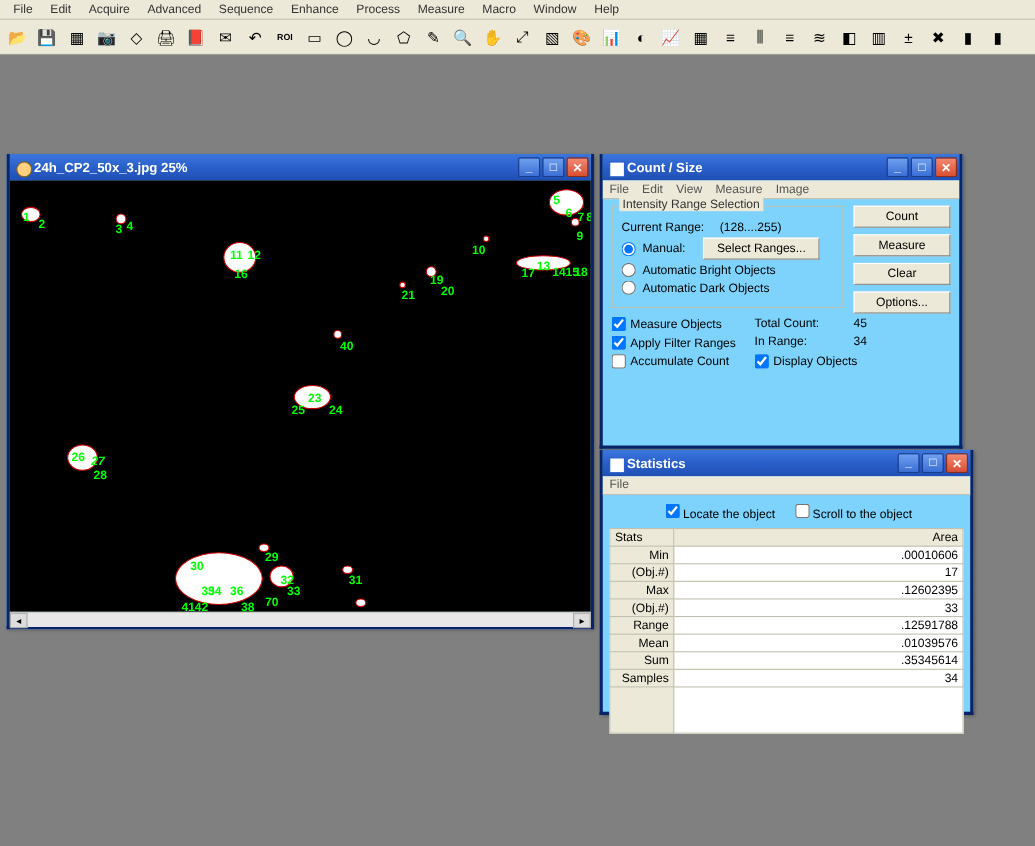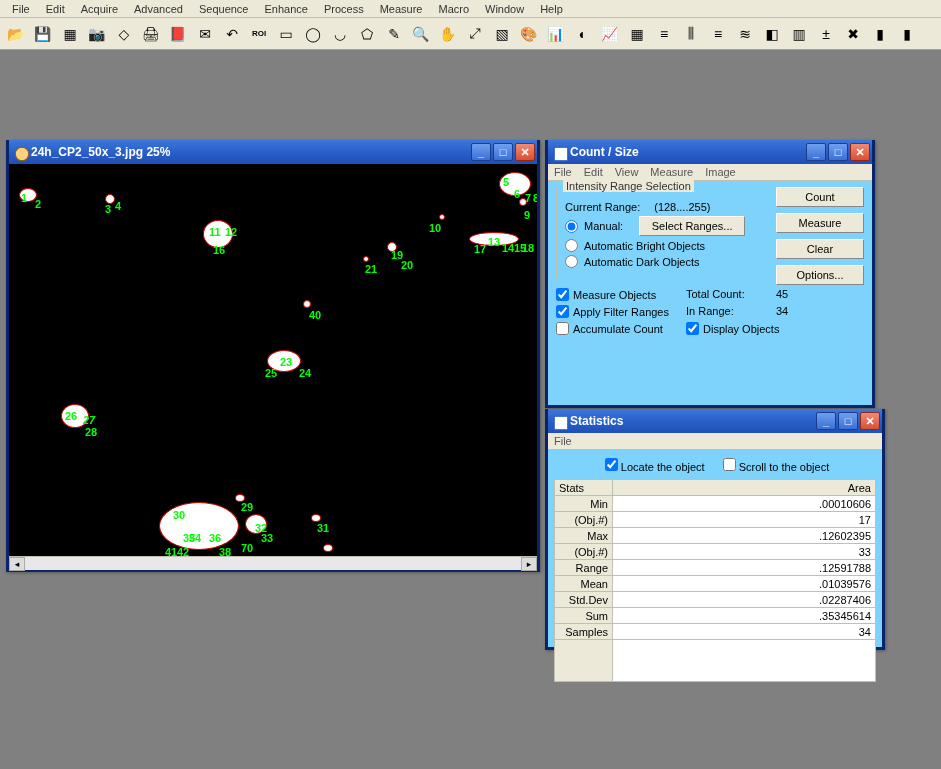--- a/index.html
+++ b/index.html
@@ -385,24 +385,20 @@
           </tr>
           <tr>
             <td class="name">Range</td>
             <td class="val">.12591788</td>
           </tr>
           <tr>
             <td class="name">Mean</td>
             <td class="val">.01039576</td>
           </tr>
           <tr>
-            <td class="name">Std.Dev</td>
-            <td class="val">.02287406</td>
-          </tr>
-          <tr>
             <td class="name">Sum</td>
             <td class="val">.35345614</td>
           </tr>
           <tr>
             <td class="name">Samples</td>
             <td class="val">34</td>
           </tr>
           <tr class="filler">
             <td class="name"></td>
             <td></td>

